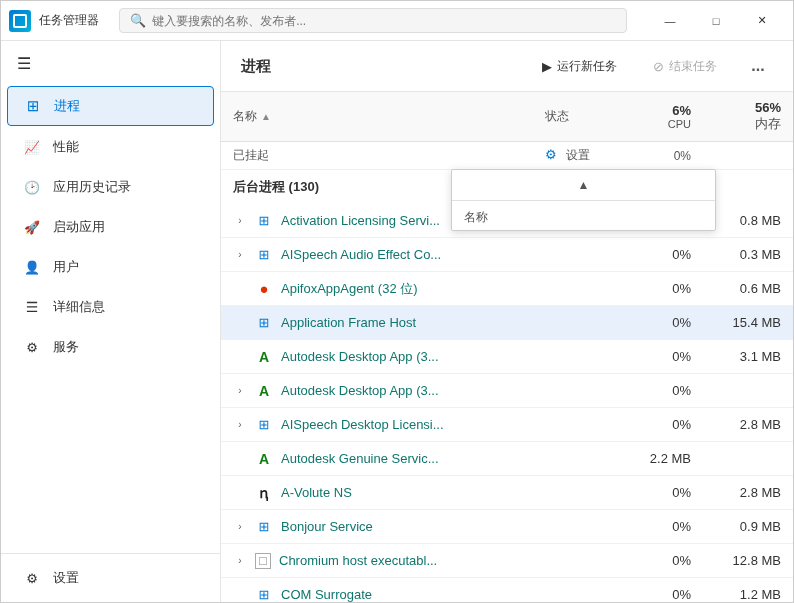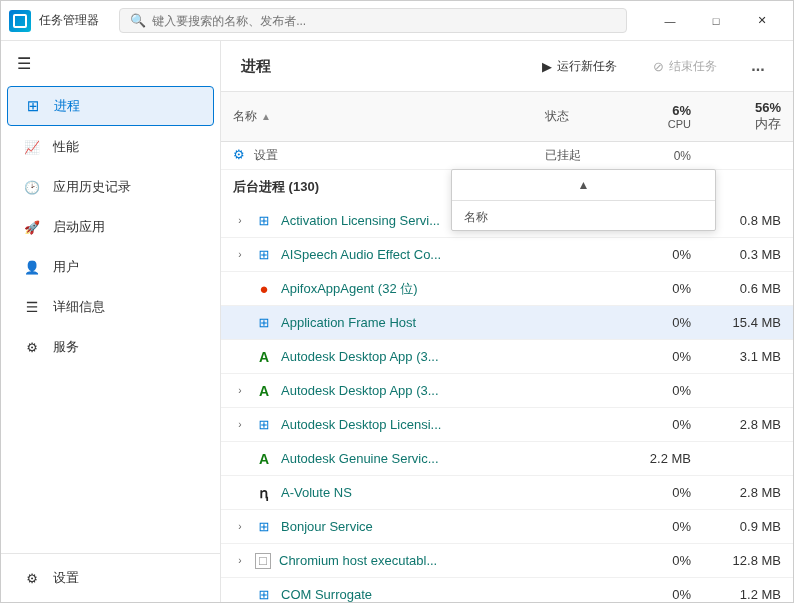--- a/index.html
+++ b/index.html
@@ -437,25 +437,25 @@
           </div>
           <div class="col-header right">
             <div style="text-align:right;">
               <div style="font-size:13px; font-weight:600; color:#333;">56%</div>
               <div style="font-size:13px;">内存</div>
             </div>
           </div>
         </div>
 
         <div class="partial-row">
+          <div class="partial-cell">已挂起</div>
           <div class="partial-cell">
             <span style="color:#0078d4; font-size:13px;">⚙</span>
             <span style="margin-left:6px; font-size:12px; color:#555;">设置</span>
           </div>
-          <div class="partial-cell">已挂起</div>
           <div class="partial-cell" style="text-align:right;">0%</div>
         </div>
 
         <div class="section-header">
           <span>后台进程 (130)</span>
         </div>
 
         <div class="process-row">
           <div class="process-name-cell">
             <span class="expand-arrow">›</span>
@@ -518,21 +518,21 @@
             <span class="process-name-text">Autodesk Desktop App (3...</span>
           </div>
           <div class="cell-center"></div>
           <div class="cell-right">0%</div>
         </div>
 
         <div class="process-row">
           <div class="process-name-cell">
             <span class="expand-arrow">›</span>
             <span class="process-icon icon-blue" style="font-size:13px;">⊞</span>
-            <span class="process-name-text">Autodesk Desktop Licensi...</span>
+            <span class="process-name-text">AISpeech Desktop Licensi...</span>
           </div>
           <div class="cell-center"></div>
           <div class="cell-right">0%</div>
           <div class="cell-right">2.8 MB</div>
         </div>
 
         <div class="process-row">
           <div class="process-name-cell">
             <span class="expand-arrow" style="visibility:hidden;">›</span>
             <span class="process-icon" style="font-size:14px; color:#107c10; font-weight:700;">A</span>

